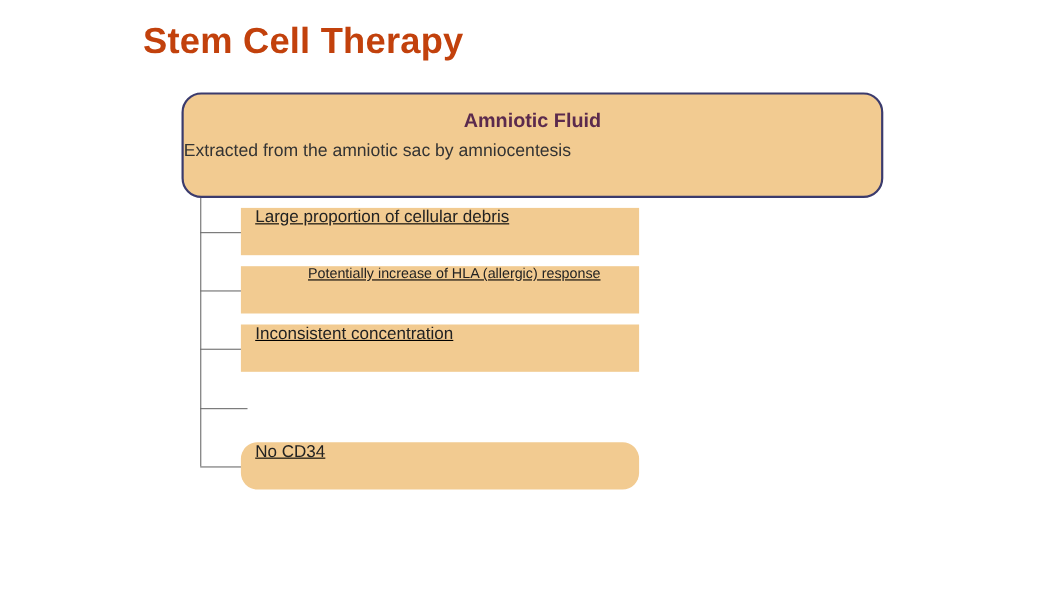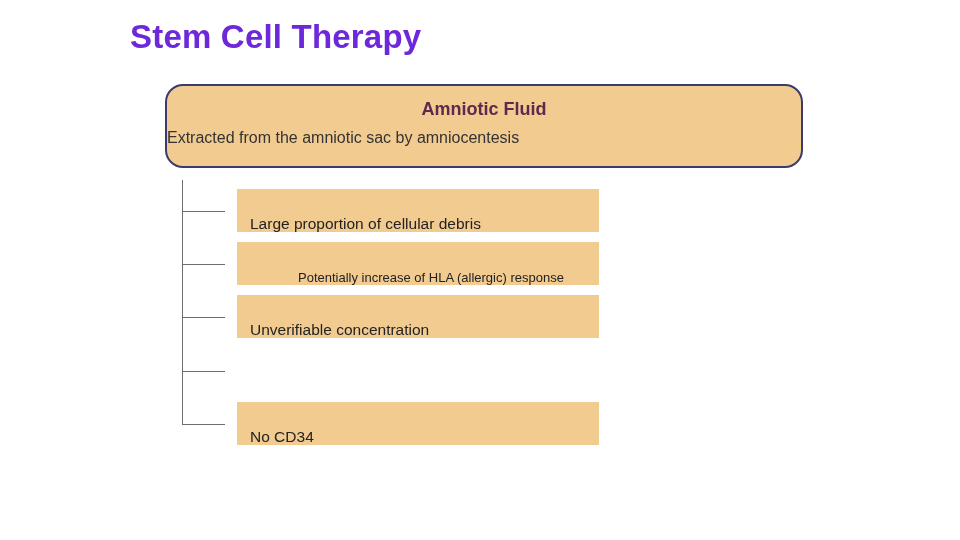--- a/index.html
+++ b/index.html
@@ -20,30 +20,30 @@
     width: 960px;
     height: 540px;
     background: #ffffff;
   }
   #slide-title {
     position: absolute;
     left: 130px;
     top: 18px;
     font-size: 33px;
     font-weight: bold;
-    color: #6d28d9;
+    color: #c2410c;
     letter-spacing: 0.2px;
     white-space: nowrap;
   }
   #header-box {
     position: absolute;
     left: 165px;
     top: 84px;
     width: 638px;
-    height: 84px;
+    height: 96px;
     background: #f2cb91;
     border: 2px solid #3b3b6d;
     border-radius: 18px;
     box-sizing: border-box;
   }
   #header-title {
     position: absolute;
     left: 0;
     top: 13px;
     width: 100%;
@@ -56,27 +56,28 @@
     position: absolute;
     left: 0;
     top: 43px;
     width: 100%;
     text-align: left;
     font-size: 16px;
     color: #333333;
   }
   .item-box {
     position: absolute;
-    left: 237px;
+    left: 219px;
     width: 362px;
     height: 43px;
     background: #f2cb91;
     box-sizing: border-box;
     display: flex;
-    align-items: flex-end;
+    align-items: flex-start;
+    text-decoration: underline;
   }
   .item-label {
     padding-left: 13px;
     color: #222222;
     line-height: 1.1;
   }
   .size-normal { font-size: 15.5px; }
   .size-small  { font-size: 13px; }
   .connector {
     position: absolute;
@@ -111,23 +112,23 @@
     <span class="item-label size-normal">Large proportion of cellular debris</span>
   </div>
 
   <div class="connector" style="top:264px;"></div>
   <div class="item-box" style="top:242px;padding-left:48px;">
     <span class="item-label size-small">Potentially increase of HLA (allergic) response</span>
   </div>
 
   <div class="connector" style="top:317px;"></div>
   <div class="item-box" style="top:295px;">
-    <span class="item-label size-normal">Unverifiable concentration</span>
+    <span class="item-label size-normal">Inconsistent concentration</span>
   </div>
 
   <div class="connector" style="top:371px;"></div>
 
   <div class="connector" style="top:424px;"></div>
-  <div class="item-box" style="top:402px;">
+  <div class="item-box" style="top:402px;border-radius:15px;">
     <span class="item-label size-normal">No CD34</span>
   </div>
 
 </div>
 
 </body></html>

